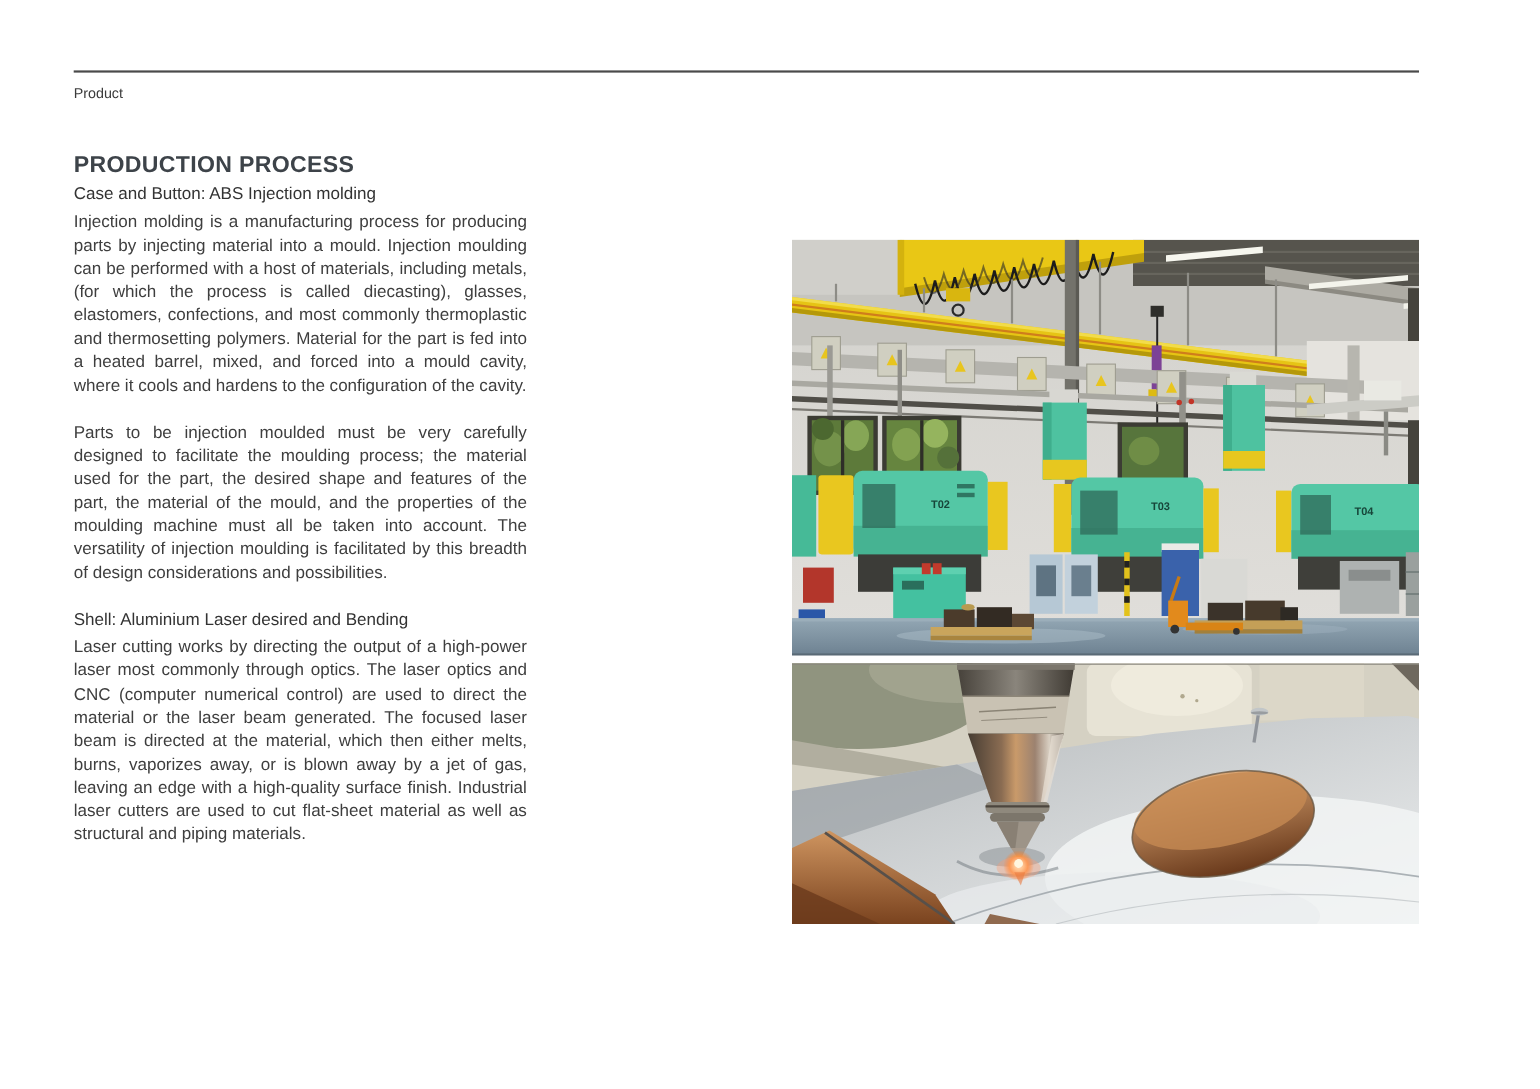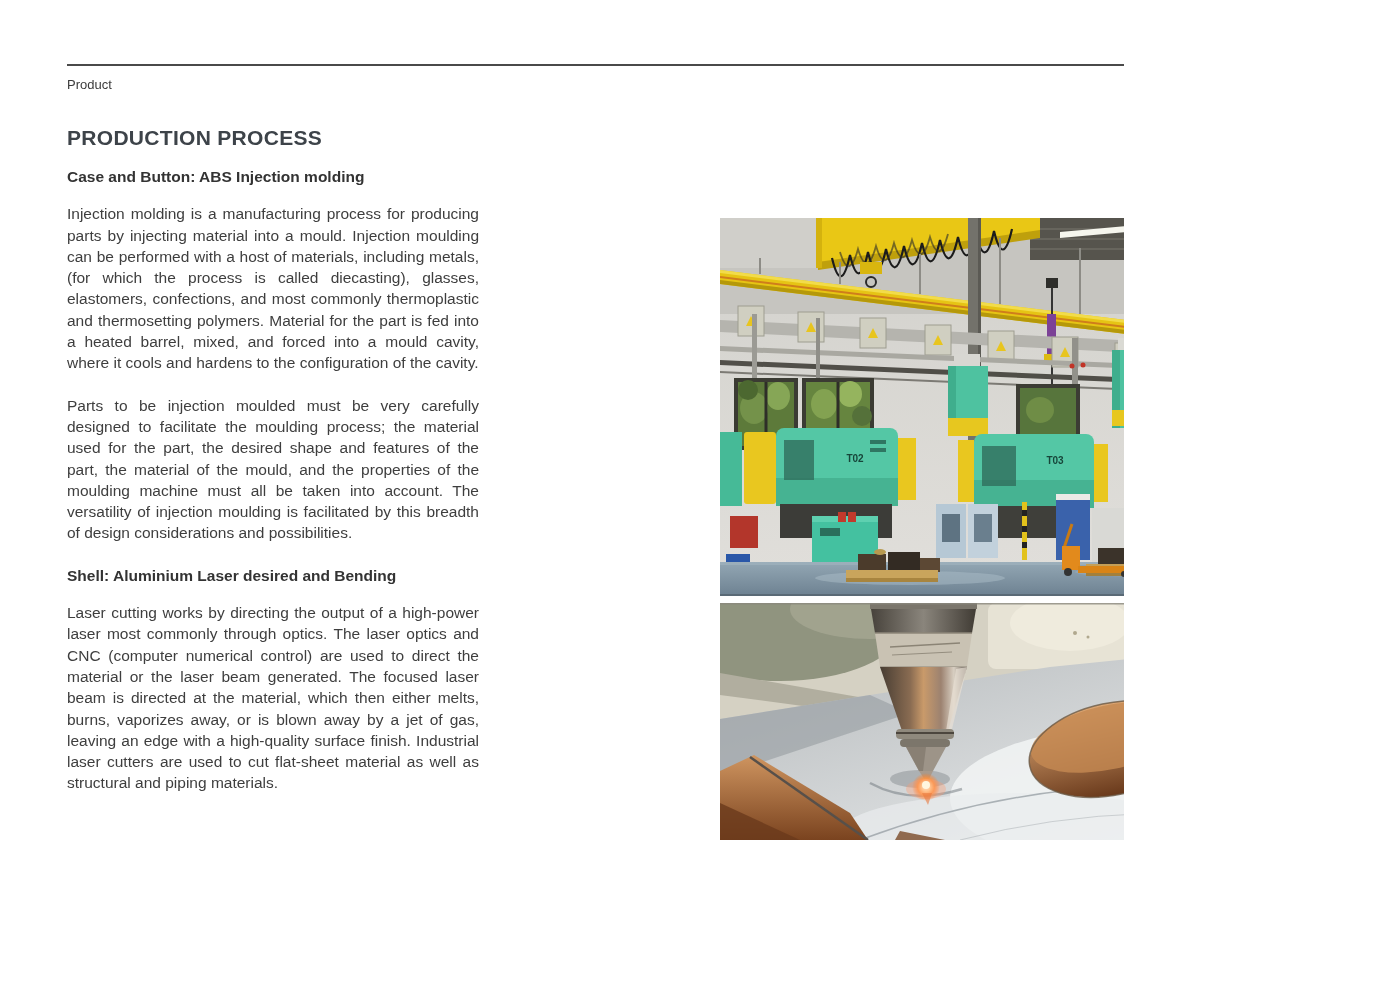--- a/index.html
+++ b/index.html
@@ -1,25 +1,25 @@
 <!DOCTYPE html>
 <html><head>
 <meta charset="utf-8">
 <style>
   html,body{margin:0;padding:0;background:#ffffff;}
-  .page{position:relative;width:1124px;height:990px;background:#ffffff;overflow:hidden;
+  .page{position:relative;width:1290px;height:990px;background:#ffffff;overflow:hidden;
         font-family:"Liberation Sans","DejaVu Sans",sans-serif;}
   .top-rule{position:absolute;left:67px;top:64px;width:1266px;height:2px;background:#4a4a4a;}
   .kicker{position:absolute;left:67px;top:77px;font-size:13px;color:#3b3b3b;}
-  .page-title{position:absolute;left:67px;top:126px;margin:0;font-size:21px;font-weight:bold;
+  .page-title{position:absolute;left:67px;top:138px;margin:0;font-size:21px;font-weight:bold;
               letter-spacing:.3px;color:#3d4349;}
   .text-col{position:absolute;left:67px;top:166px;width:412px;font-size:15.5px;line-height:21.3px;
             color:#3e3e3e;text-align:justify;}
-  .text-col h2{margin:0;font-size:15.5px;line-height:21.3px;font-weight:bold;color:#333333;text-align:left;}
-  .text-col p{margin:16px 0 21px 0;}
+  .text-col h2{margin:0;font-size:15.5px;line-height:21.3px;font-weight:normal;color:#333333;text-align:left;}
+  .text-col p{margin:4px 0 21px 0;}
   .text-col section + section{margin-top:4px;}
   .photo{position:absolute;left:708px;margin:12px;padding:0;display:block;}
   .photo svg{display:block;width:100%;height:100%;}
   .photo-top{top:206px;width:626px;height:378px;}
   .photo-bottom{top:591px;width:626px;height:237px;}
   .page-number{position:absolute;left:1233px;top:898px;width:100px;text-align:right;
                font-size:13px;font-style:italic;color:#1d1d1d;}
   .machine-label{font-family:"Liberation Sans",sans-serif;font-size:10px;font-weight:bold;fill:#17463a;}
 </style>
 </head>

